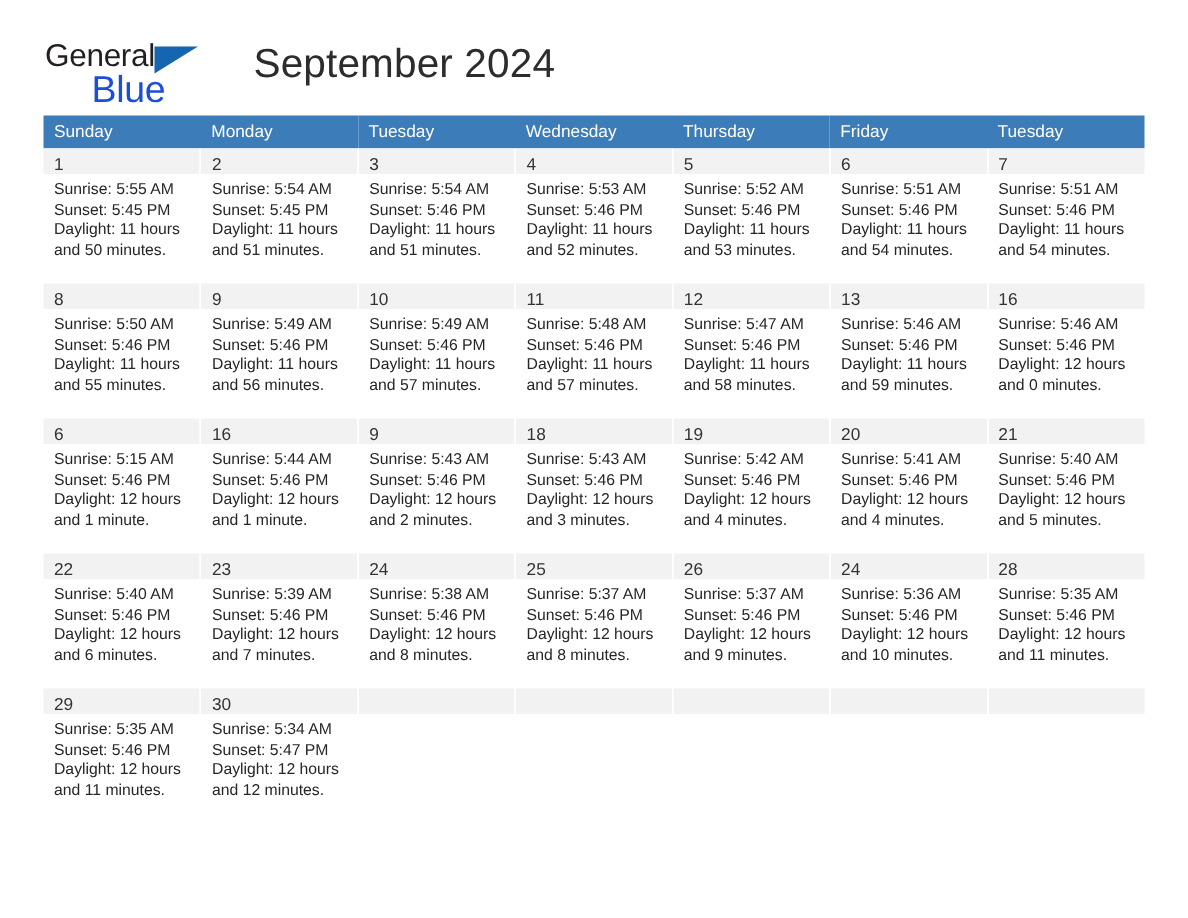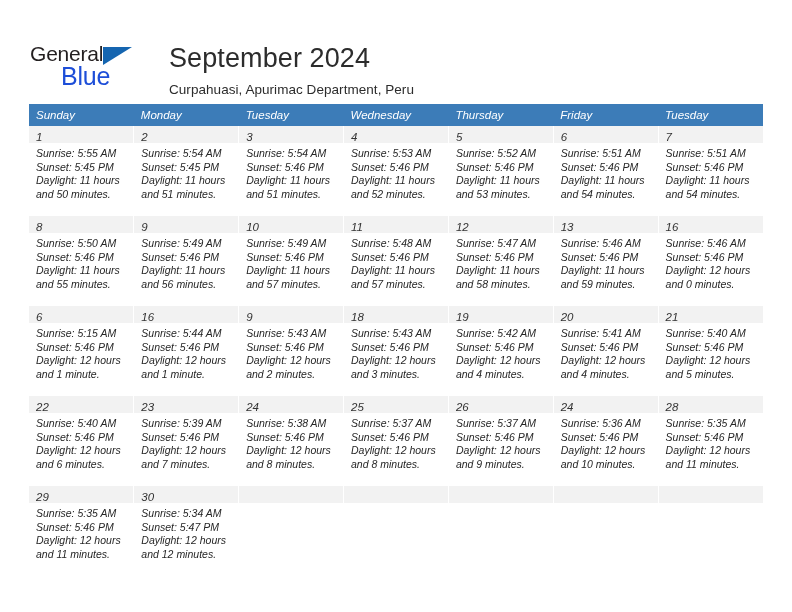--- a/index.html
+++ b/index.html
@@ -12,21 +12,21 @@
     height: 612px;
     font-family: "Liberation Sans", sans-serif;
     color: #000000;
     overflow: hidden;
   }
   .page {
     position: relative;
     width: 648px;
     height: 612px;
     box-sizing: border-box;
-    padding: 16px 29px;
+    padding: 0 29px;
   }
 
   
   .header {
     display: flex;
     align-items: flex-start;
     justify-content: space-between;
     padding-top: 26px;
     height: 72px;
     box-sizing: border-box;
@@ -82,22 +82,21 @@
     line-height: 20px;
     margin: 6px 0 0 0;
     letter-spacing: 0.05px;
   }
 
   
   .cal {
     width: 734px;
     border-collapse: collapse;
     table-layout: fixed;
-    margin-top: 16px;
-    font-style: italic;
+    margin-top: 5px;
   }
   .cal th {
     background: #3c7cb8;
     color: #ffffff;
     font-size: 11.5px;
     font-weight: normal;
     text-align: left;
     padding: 5px 0 5px 7px;
     height: 21px;
     box-sizing: border-box;
@@ -151,21 +150,20 @@
   <div class="header">
 
     <div class="brand">
       <span class="brand-general">General</span>
       <span class="brand-tri"></span>
       <span class="brand-blue">Blue</span>
     </div>
 
     <div class="titles">
       <h1 class="cal-title">September 2024</h1>
-      <div class="cal-subtitle">Curpahuasi, Apurimac Department, Peru</div>
     </div>
 
   </div>
 
   <table class="cal">
     <thead>
       <tr>
         <th>Sunday</th>
         <th>Monday</th>
         <th>Tuesday</th>

